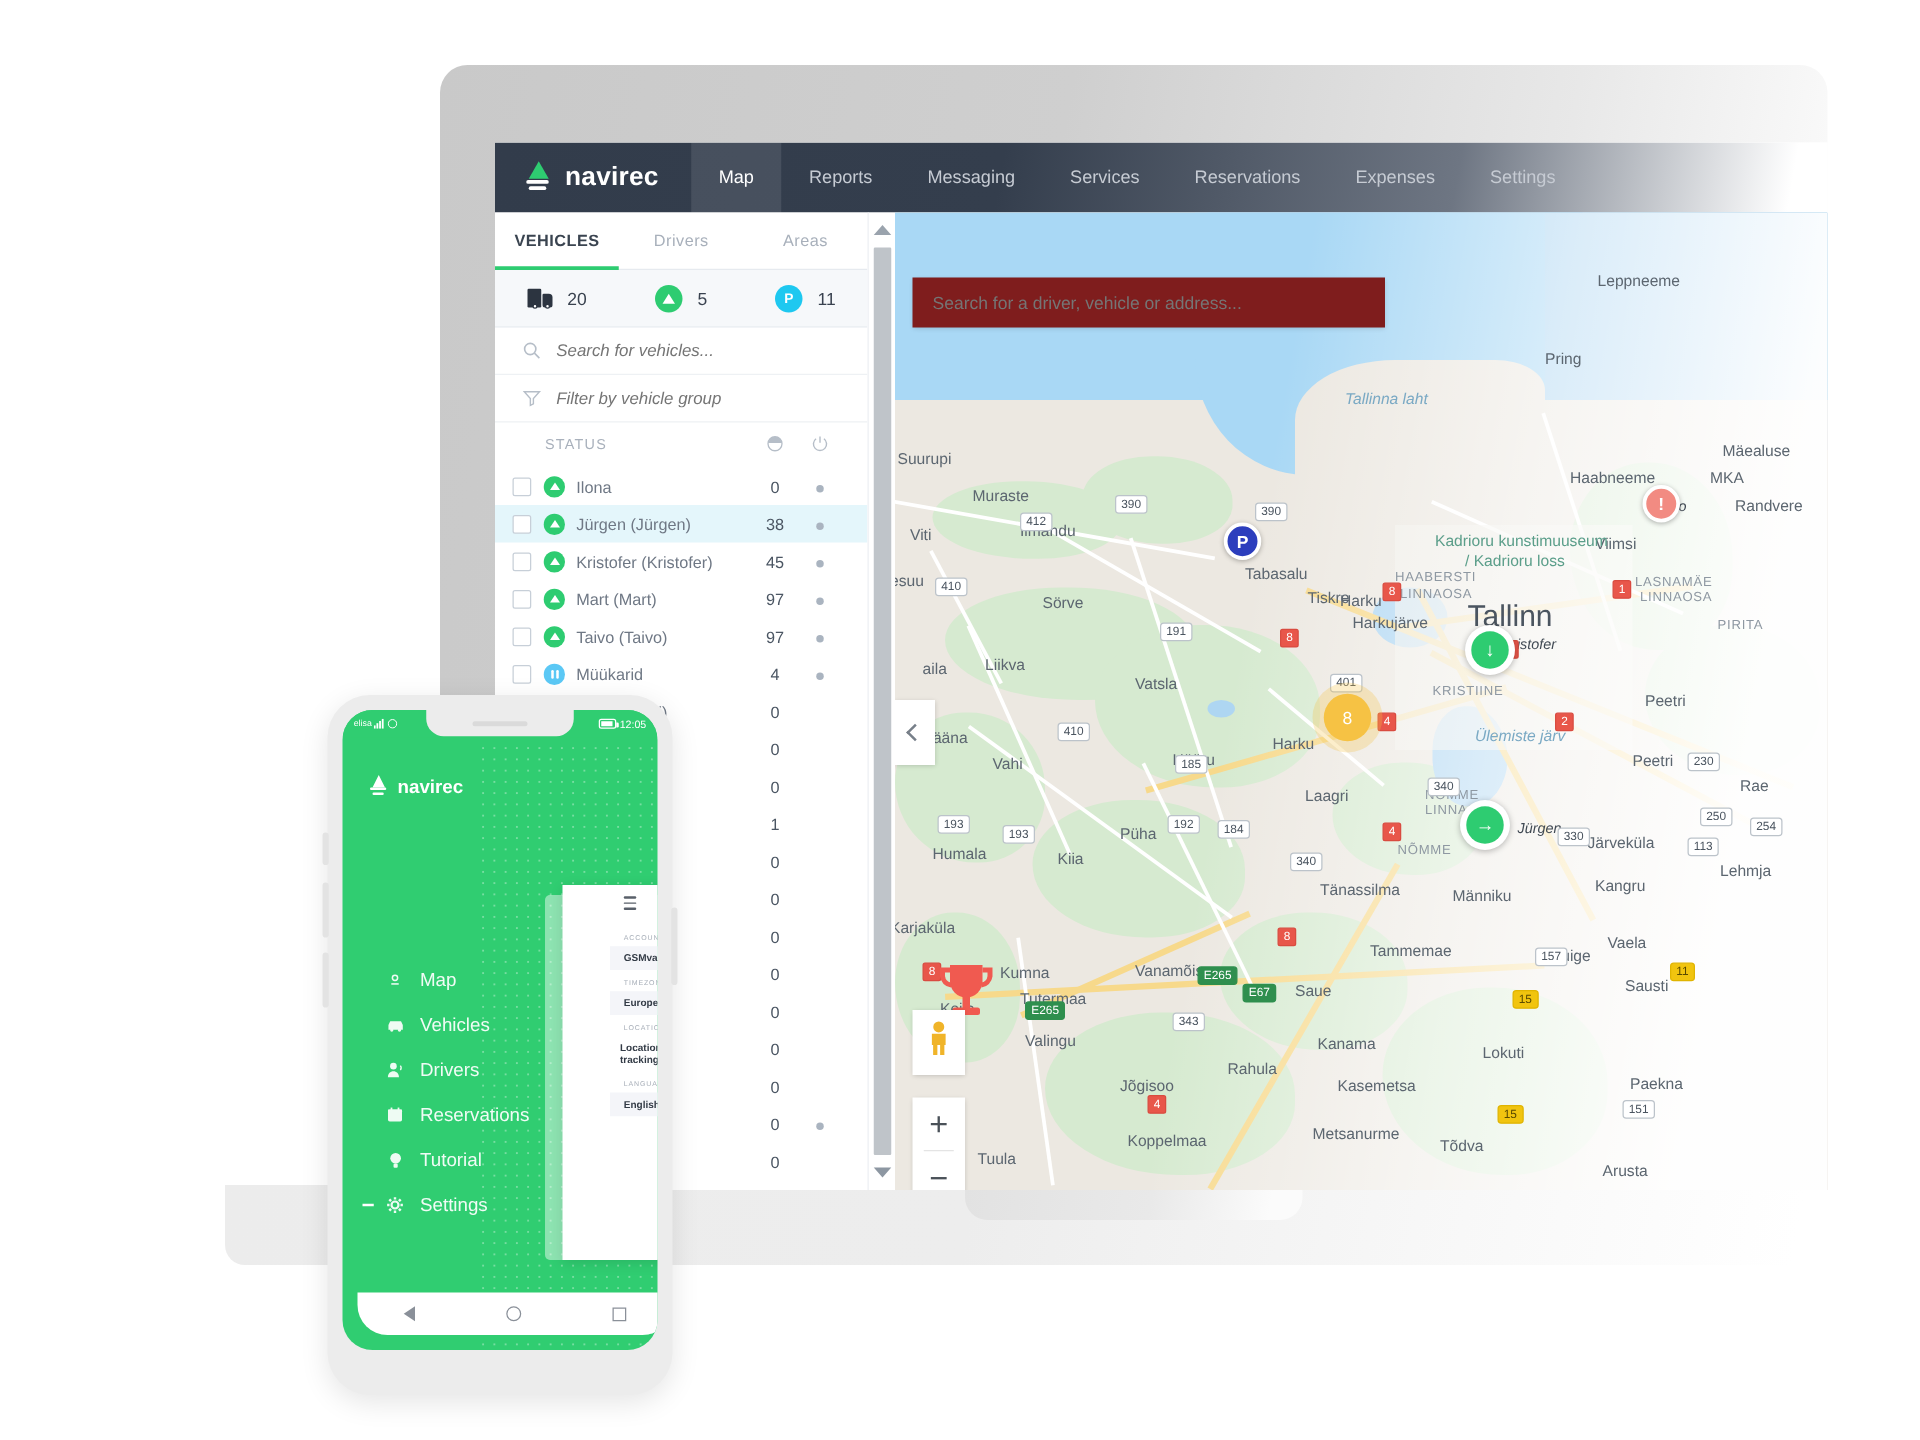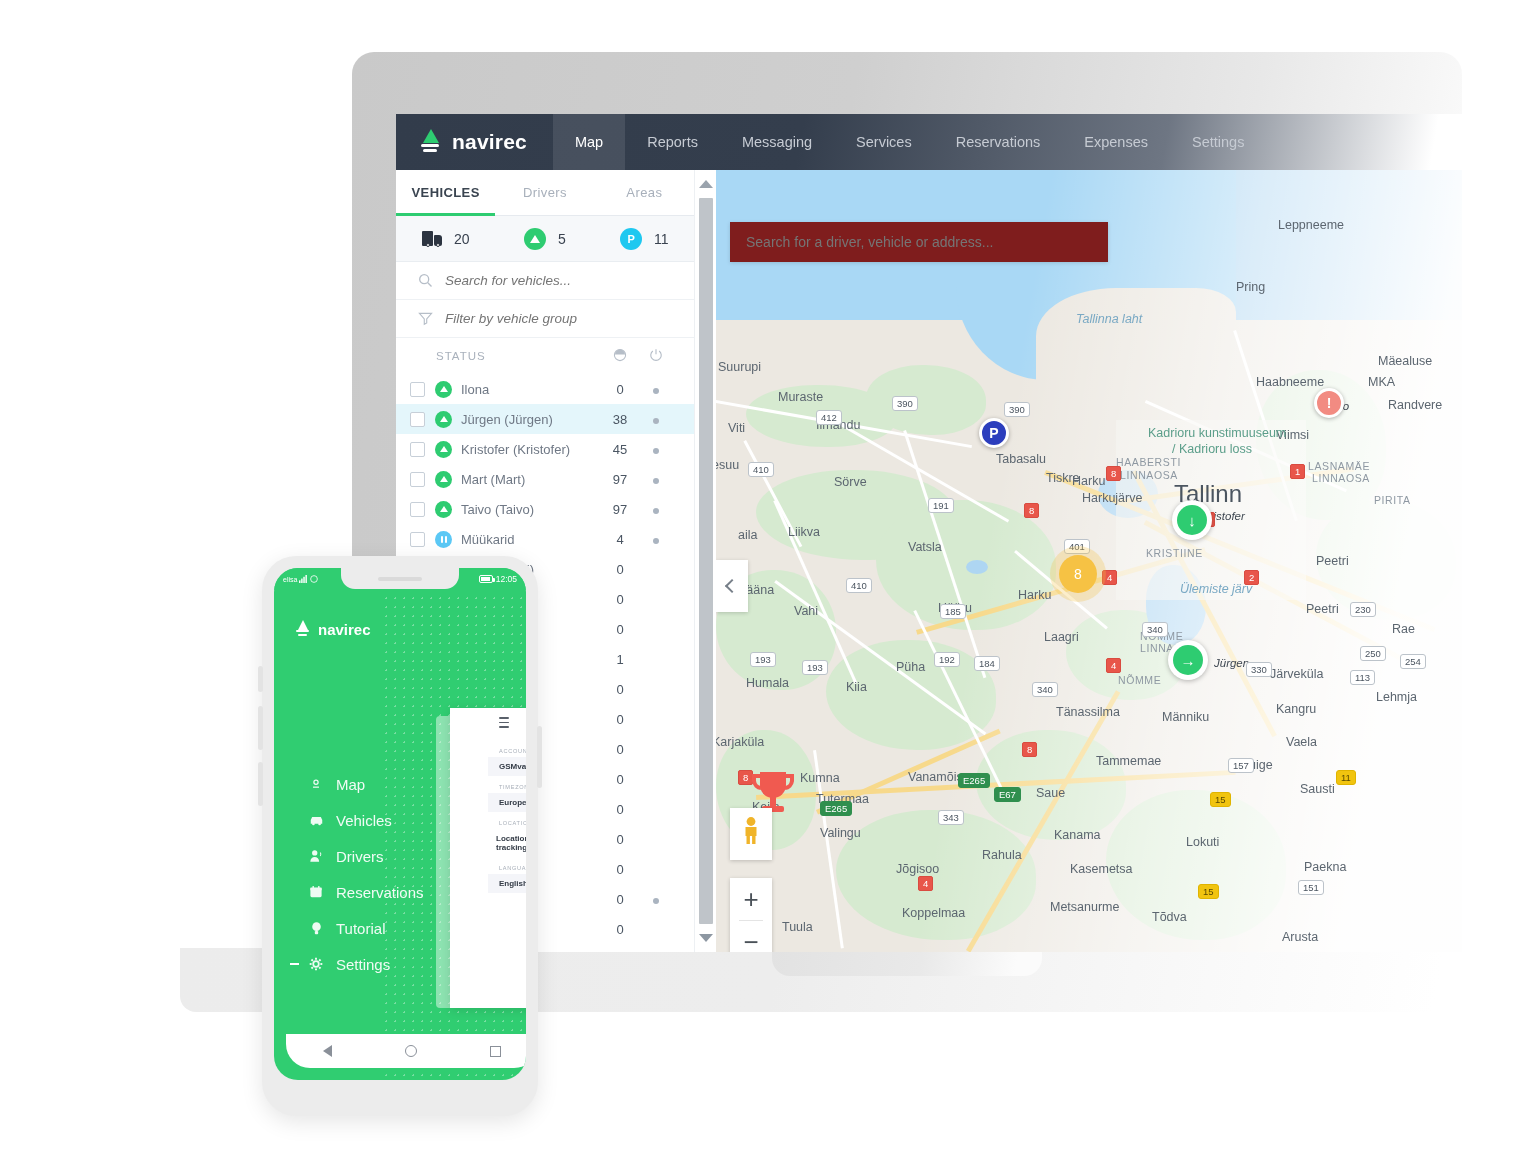--- a/index.html
+++ b/index.html
@@ -623,21 +623,21 @@
             <div class="mlabel" style="left: 554px; top: 497px;">Järveküla</div>
             <div class="mlabel" style="left: 660px; top: 520px;">Lehmja</div>
             <div class="mlabel" style="left: 30px; top: 506px;">Humala</div>
             <div class="mlabel" style="left: 130px; top: 510px;">Kiia</div>
             <div class="mlabel" style="left: 180px; top: 490px;">Püha</div>
             <div class="mlabel" style="left: 328px; top: 460px;">Laagri</div>
             <div class="mlabel" style="left: -4px; top: 565px;">Karjaküla</div>
             <div class="mlabel" style="left: 340px; top: 535px;">Tänassilma</div>
             <div class="mlabel" style="left: 446px; top: 540px;">Männiku</div>
             <div class="mlabel" style="left: 560px; top: 532px;">Kangru</div>
-            <div class="mlabel" style="left: 570px; top: 565px;">Vaela</div>
+            <div class="mlabel" style="left: 570px; top: 577px;">Vaela</div>
             <div class="mlabel" style="left: 600px; top: 384px;">Peetri</div>
             <div class="mlabel" style="left: 84px; top: 601px;">Kumna</div>
             <div class="mlabel" style="left: 100px; top: 622px;">Tutermaa</div>
             <div class="mlabel" style="left: 192px; top: 600px;">Vanamõisa</div>
             <div class="mlabel" style="left: 320px; top: 616px;">Saue</div>
             <div class="mlabel" style="left: 36px; top: 630px;">Keila</div>
             <div class="mlabel" style="left: 104px; top: 656px;">Valingu</div>
             <div class="mlabel" style="left: 338px; top: 658px;">Kanama</div>
             <div class="mlabel" style="left: 526px; top: 588px;">Luige</div>
             <div class="mlabel" style="left: 380px; top: 584px;">Tammemae</div>

